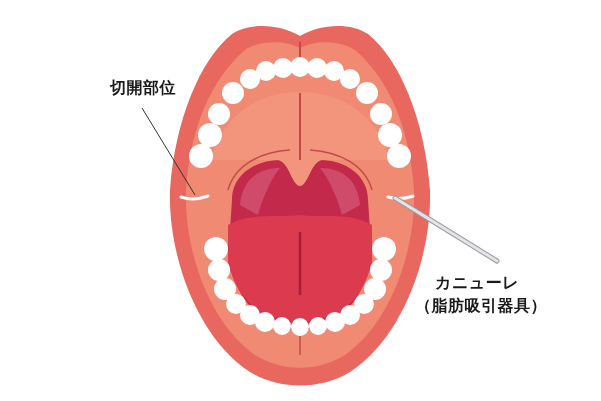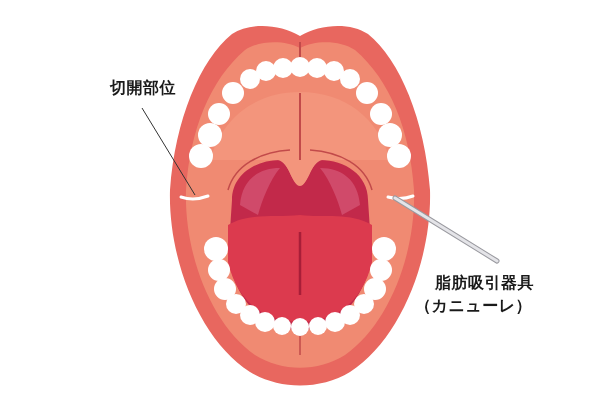--- a/index.html
+++ b/index.html
@@ -80,15 +80,15 @@
 
     <line x1="142" y1="108" x2="195" y2="195" stroke="#333333" stroke-width="1"></line>
 
     <g>
       <line x1="395" y1="198" x2="497" y2="261" stroke="#9a9aa0" stroke-width="5" stroke-linecap="round"></line>
       <line x1="395" y1="198" x2="497" y2="261" stroke="#e4e4e8" stroke-width="3" stroke-linecap="round"></line>
     </g>
   </svg>
 
   <div class="label label-incision">切開部位</div>
-  <div class="label label-cannula-1">脂肪吸引器具</div>
-  <div class="label label-cannula-2">（カニューレ）</div>
+  <div class="label label-cannula-1">カニューレ</div>
+  <div class="label label-cannula-2">（脂肪吸引器具）</div>
 </div>
 
 </body></html>

